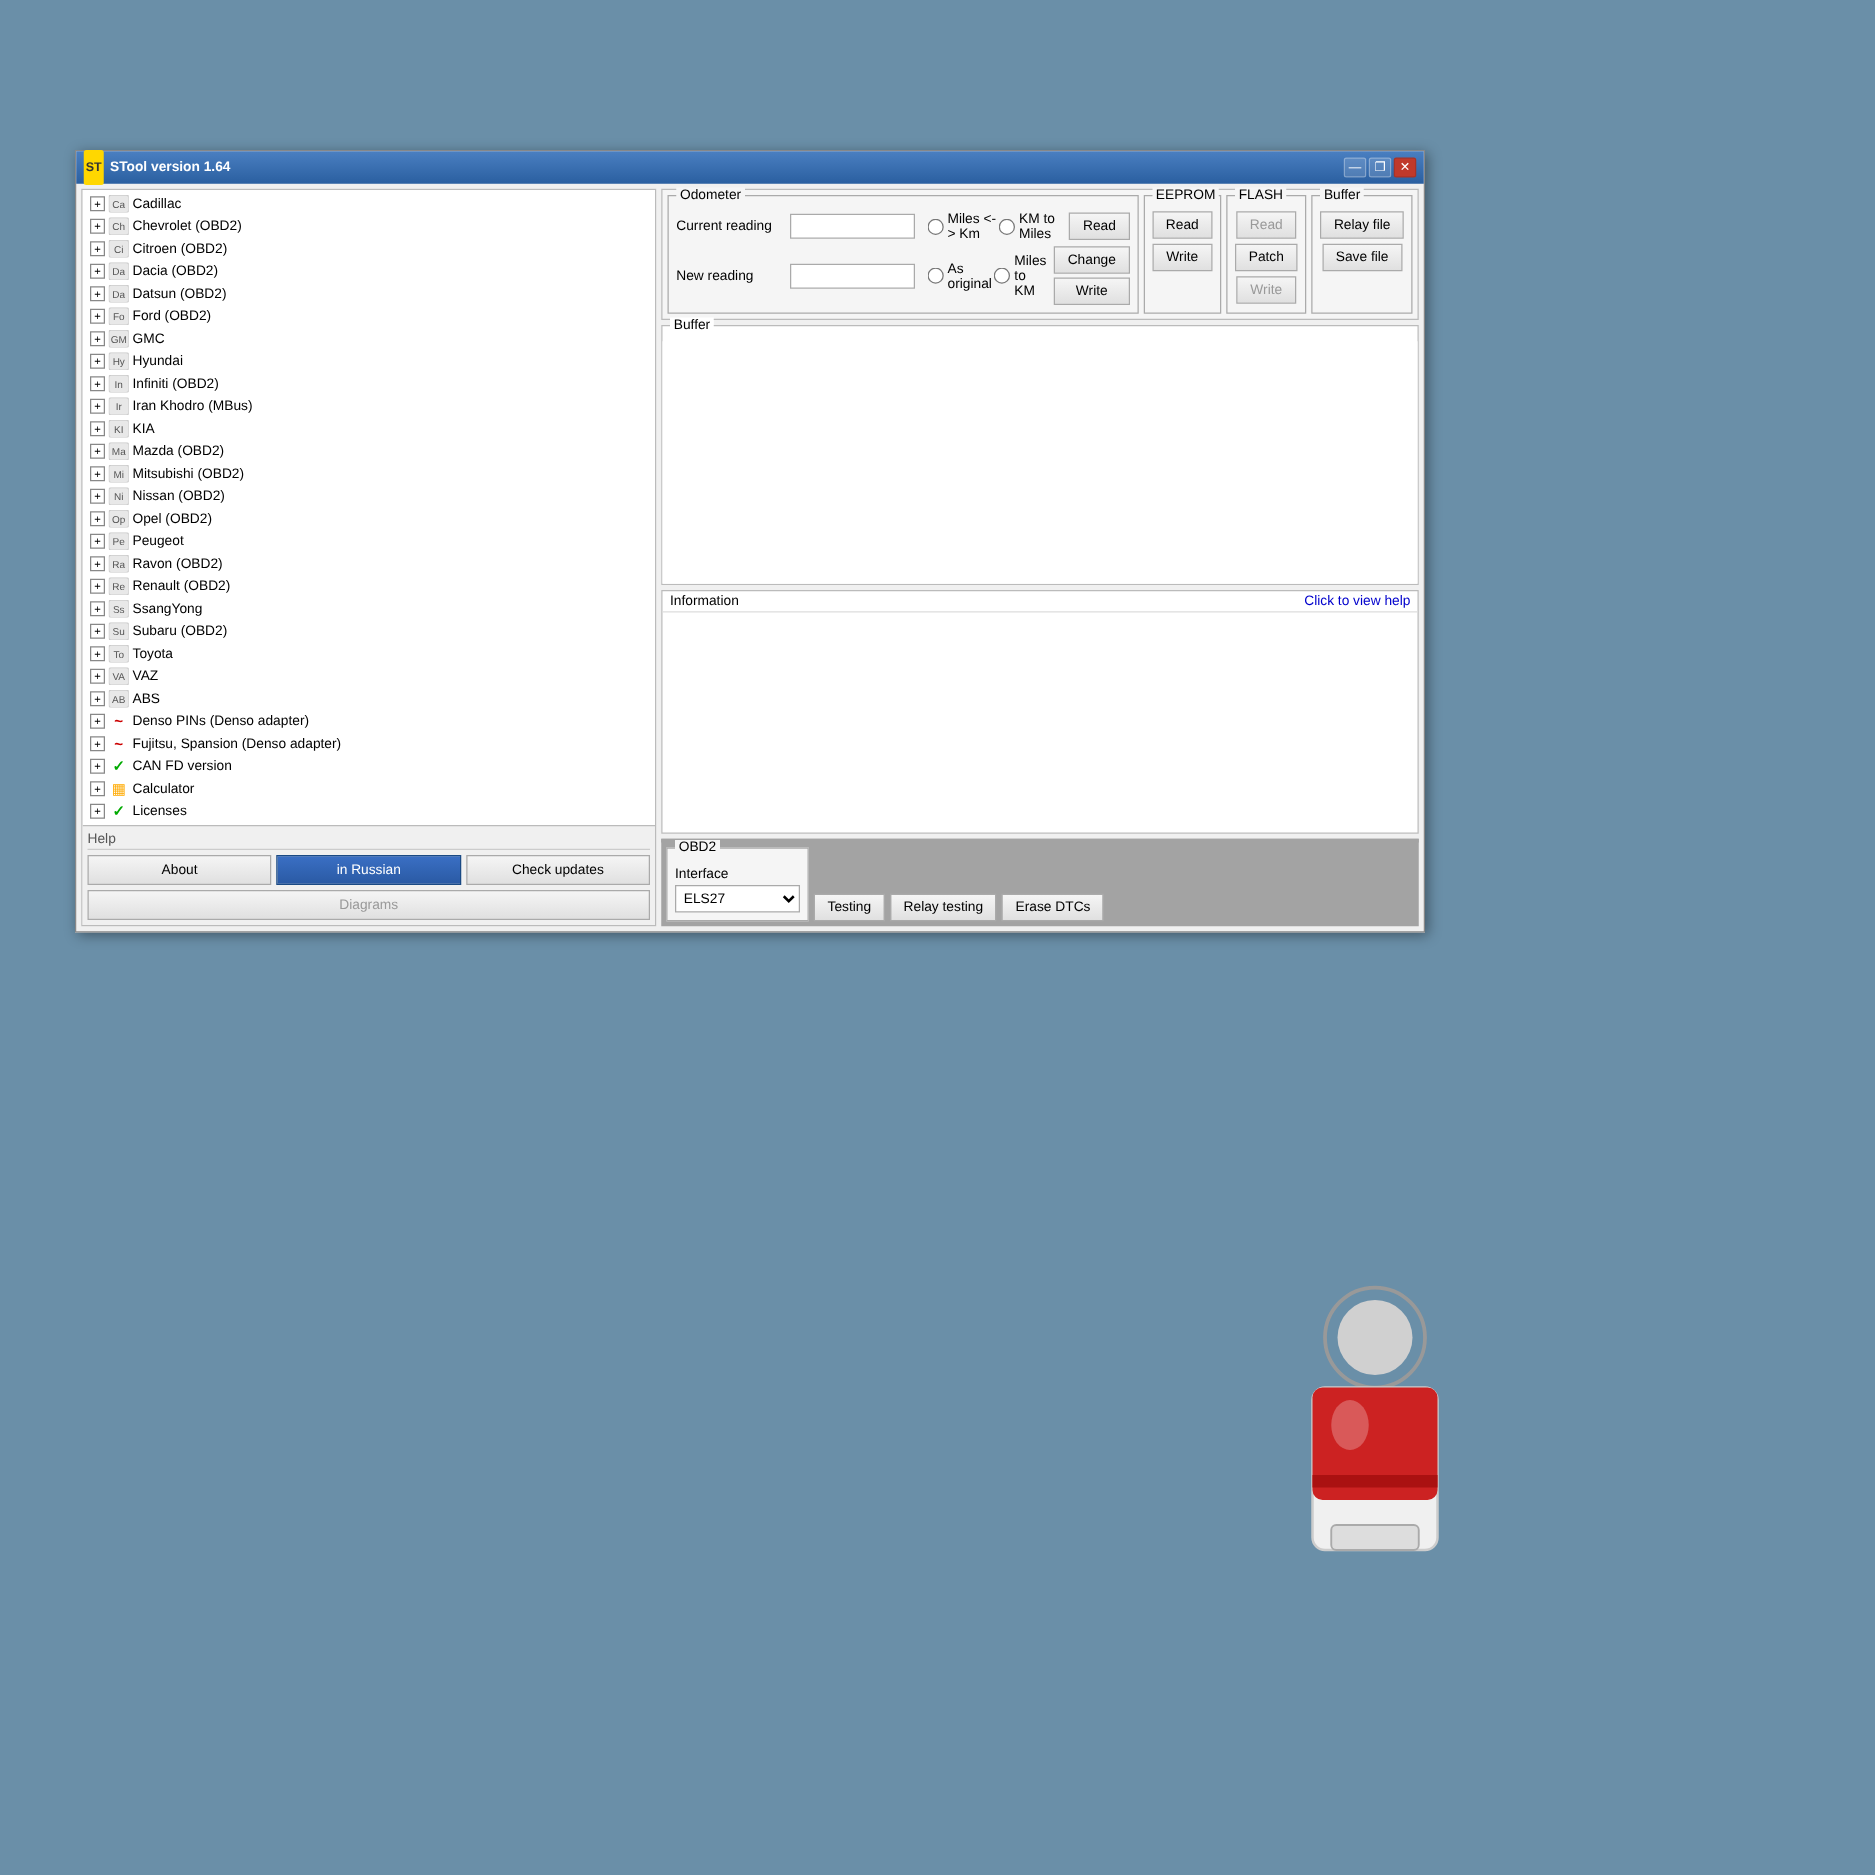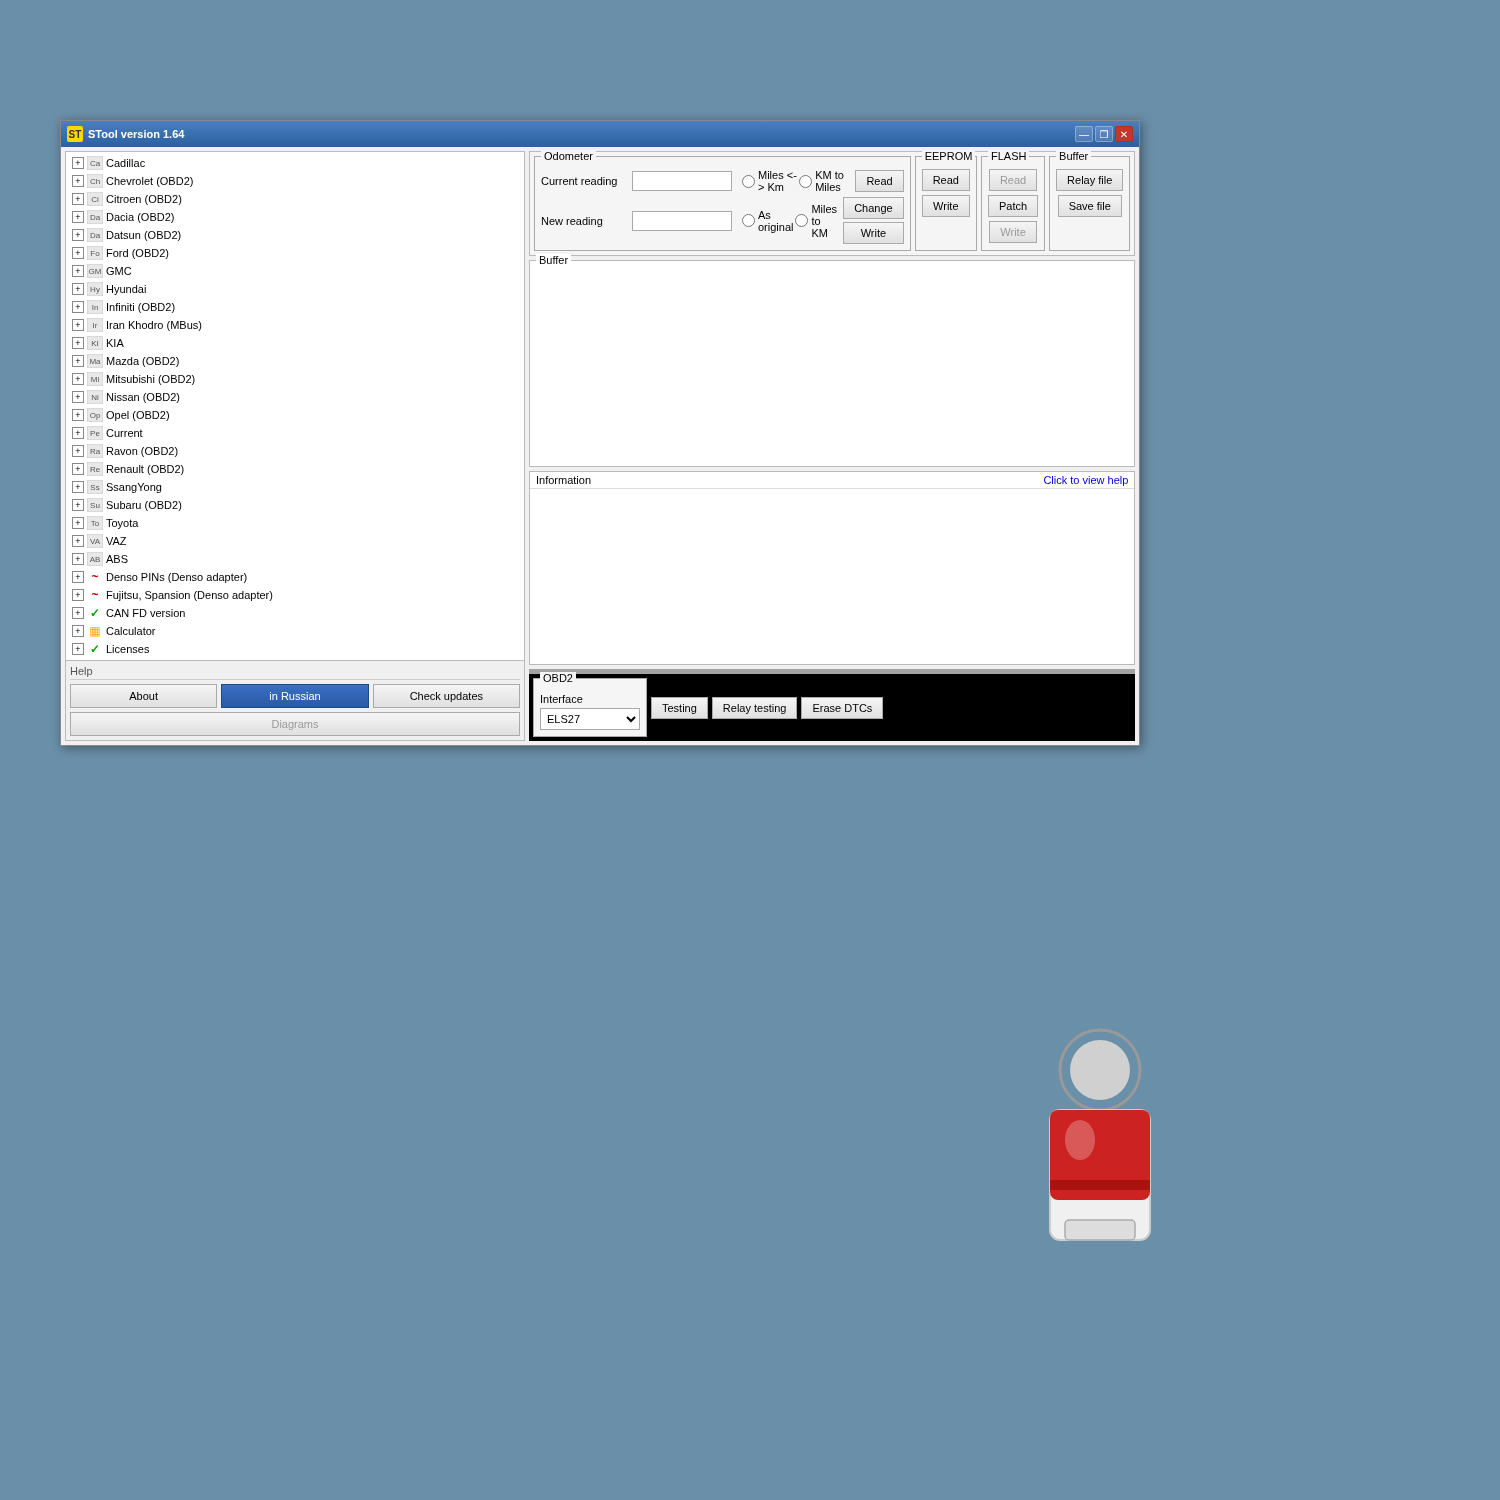--- a/index.html
+++ b/index.html
@@ -42,21 +42,21 @@
     .title-bar-left {
       display: flex;
       align-items: center;
       gap: 5px;
       font-size: 11px;
       font-weight: bold;
     }
 
     .title-icon {
       width: 16px;
-      height: 16px;
+      height: 28px;
       background: #ffd700;
       border-radius: 2px;
       font-size: 10px;
       display: flex;
       align-items: center;
       justify-content: center;
       color: #333;
       font-weight: bold;
     }
 
@@ -311,24 +311,24 @@
       width: 100%;
       height: calc(100% - 24px);
       overflow-y: auto;
       padding: 4px;
     }
 
     
     .bottom-section {
       display: flex;
       gap: 4px;
-      align-items: center;
+      align-items: flex-end;
       padding: 4px;
-      border-top: 5px solid #a3a3a3;
-      background: #000000;
+      border-top: 3px solid #a3a3a3;
+      background: #a3a3a3;
     }
 
     .obd2-group {
       border: 1px solid #aaa;
       background: #f5f5f5;
       position: relative;
       padding: 14px 6px 6px 6px;
     }
 
     .obd2-label {
@@ -600,21 +600,21 @@
               <span class="tree-label">Opel (OBD2)</span>
             </div>
             <div class="tree-item">
               <div class="tree-expand">+</div>
               <span class="tree-icon">
                 <svg width="16" height="14" viewBox="0 0 16 14">
                   <rect width="16" height="14" rx="2" fill="#e8e8e8" stroke="#ccc"></rect>
                   <text x="8" y="10" text-anchor="middle" font-size="8" fill="#555">Pe</text>
                 </svg>
               </span>
-              <span class="tree-label">Current</span>
+              <span class="tree-label">Peugeot</span>
             </div>
             <div class="tree-item">
               <div class="tree-expand">+</div>
               <span class="tree-icon">
                 <svg width="16" height="14" viewBox="0 0 16 14">
                   <rect width="16" height="14" rx="2" fill="#e8e8e8" stroke="#ccc"></rect>
                   <text x="8" y="10" text-anchor="middle" font-size="8" fill="#555">Ra</text>
                 </svg>
               </span>
               <span class="tree-label">Ravon (OBD2)</span>

